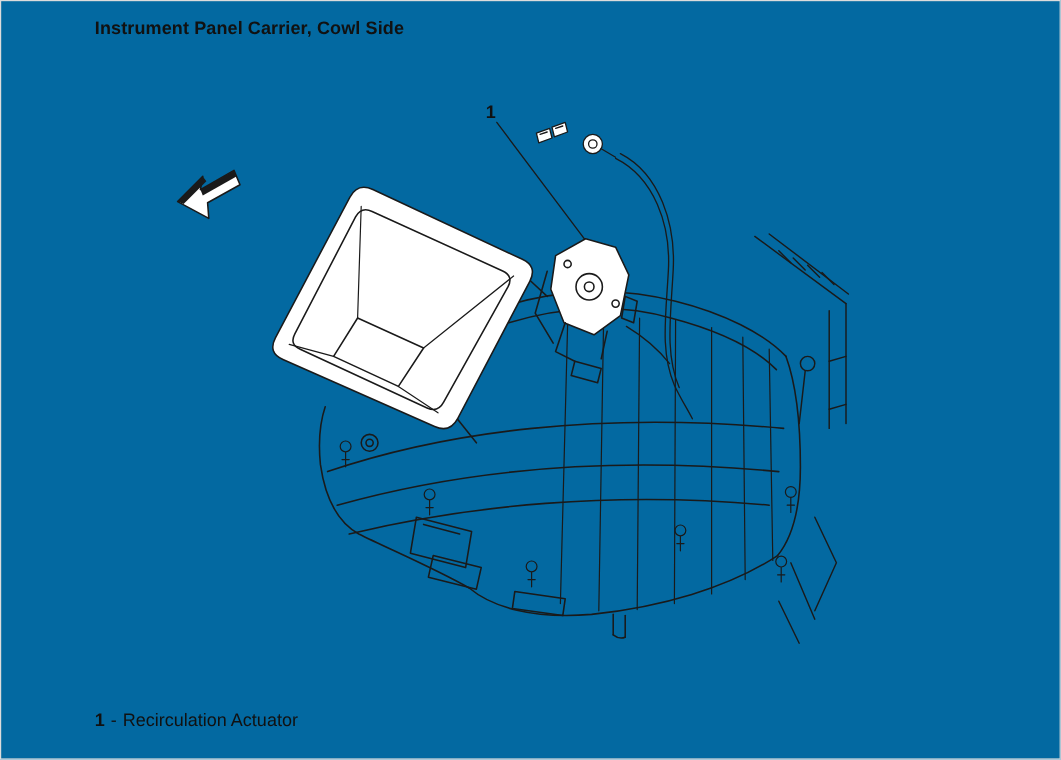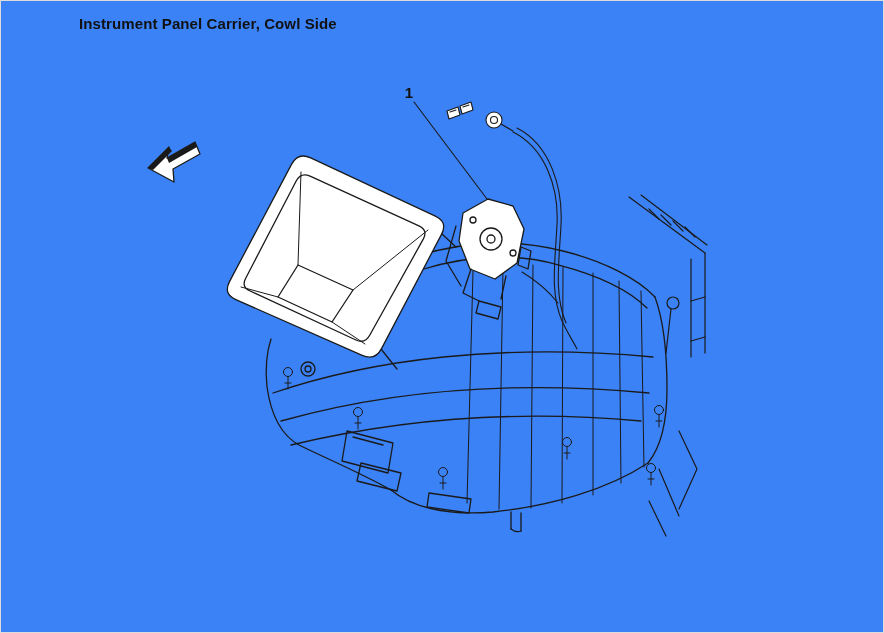--- a/index.html
+++ b/index.html
@@ -1,19 +1,19 @@
 <!DOCTYPE html>
 <html><head>
 <meta charset="utf-8">
 <style>
   html,body{margin:0;padding:0;background:#ffffff;}
   .page{
     position:relative;
     width:884px;height:633px;
-    background:#3b82f6;
+    background:#0369a1;
     border:1px solid #dcdcdc;
     box-sizing:border-box;
     font-family:"Liberation Sans", sans-serif;
     color:#111111;
     overflow:hidden;
   }
   .figure-title{
     position:absolute;
     left:78px;top:14px;
     font-size:15px;
@@ -177,14 +177,17 @@
       <text x="408" y="97" text-anchor="middle" stroke="none" fill="#111111" font-family="Liberation Sans, sans-serif" font-size="15" font-weight="700">1</text>
     </g>
 
     <g>
       <path fill="#ffffff" d="M 147,167 L 168,146 L 166,157 L 194,141 L 199,153 L 172,168 L 173,181 Z"></path>
       <path fill="#1a1a1a" stroke="none" d="M 147,167 L 168,146 L 171,150 L 152,169 Z"></path>
       <path fill="#1a1a1a" stroke="none" d="M 166,157 L 194,141 L 196,146 L 168,162 Z"></path>
     </g>
   </svg>
 
+  <div class="legend">
+    <span class="legend-num">1</span><span class="legend-sep">-</span><span class="legend-label">Recirculation Actuator</span>
+  </div>
 
 </div>
 
 </body></html>

